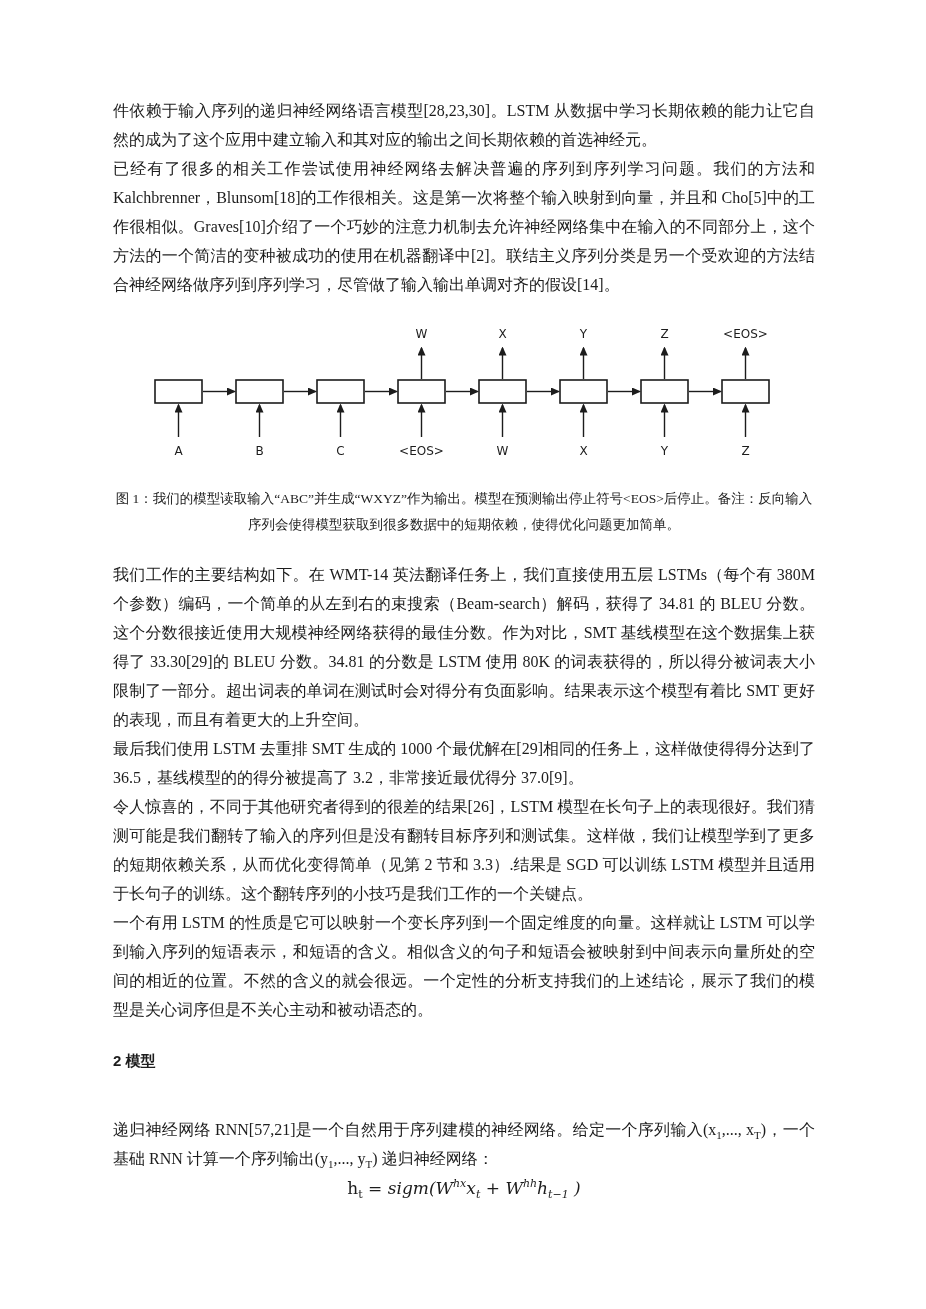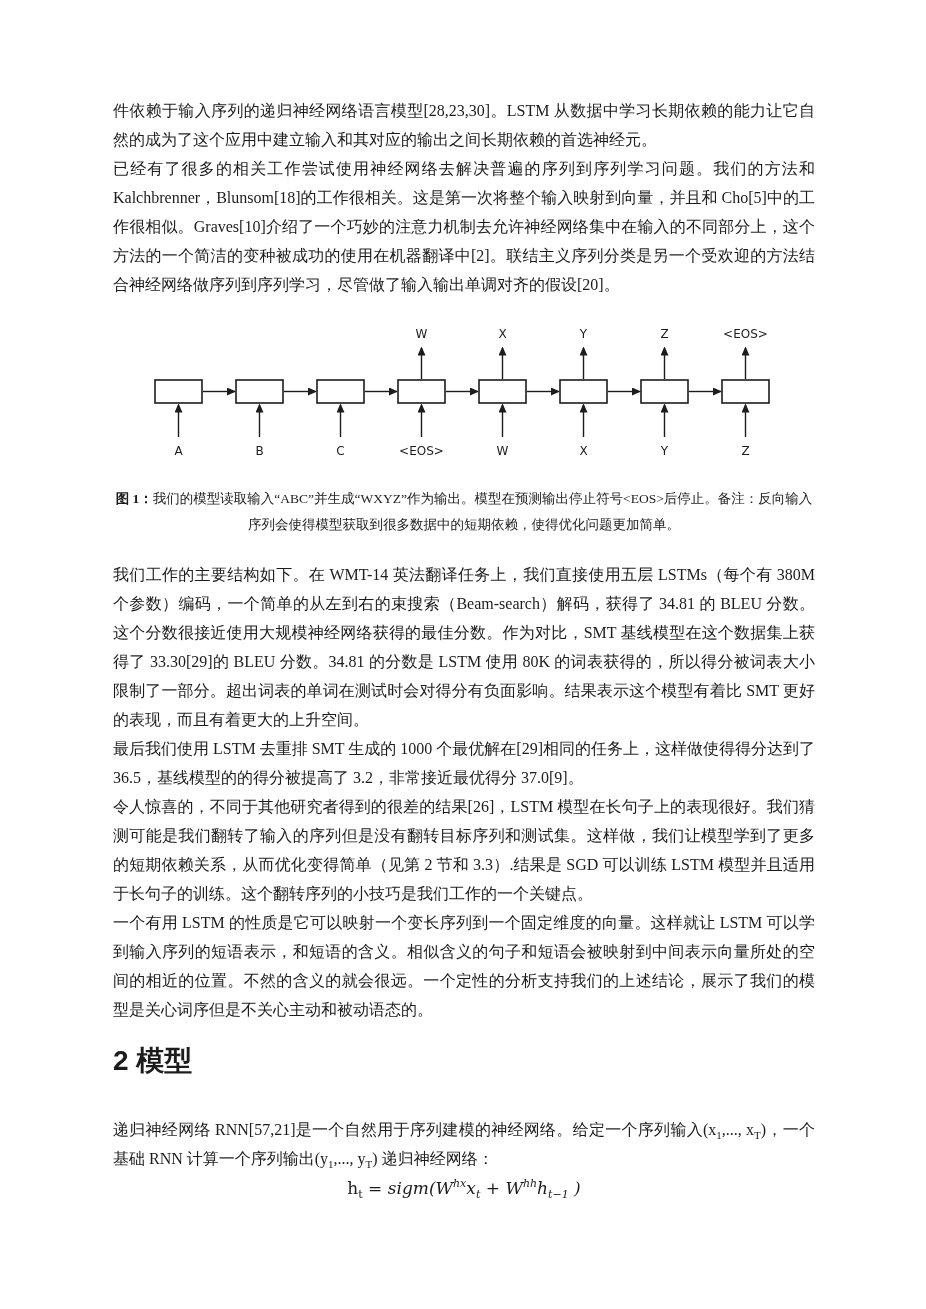--- a/index.html
+++ b/index.html
@@ -16,46 +16,46 @@
     font-size:16px; line-height:29px;
   }
   .body-text p { text-align:justify; margin:0; }
   .figure-wrap { margin:26px 0 0 27px; height:140px; }
   svg text { font:12px "DejaVu Sans","Liberation Sans",sans-serif; fill:var(--ink); }
   .caption {
     margin-top:21px;
     font-size:13.5px; line-height:26px;
     text-align:center;
   }
-  .caption b { font-weight:bold; }
+  .caption b { font-weight:normal; }
   .main-block { margin-top:22px; }
   h2.section {
     font-family:"Liberation Sans","DejaVu Sans",sans-serif;
-    font-size:28px; font-weight:bold; line-height:24px;
+    font-size:15px; font-weight:bold; line-height:24px;
     margin:25px 0 42px 0;
   }
   .model-para { text-align:justify; }
   sub, sup { font-size:11px; line-height:0; }
   .formula {
     margin-top:1px;
     text-align:center;
     font-size:17px;
     font-family:"DejaVu Serif","Liberation Serif",serif;
   }
   .formula .it { font-style:italic;margin-top:44px; }
   .formula .rm { font-style:normal; }
 </style>
 </head>
 <body>
 
 <div class="page">
 
   <div class="body-text">
     <p>件依赖于输入序列的递归神经网络语言模型[28,23,30]。LSTM 从数据中学习长期依赖的能力让它自然的成为了这个应用中建立输入和其对应的输出之间长期依赖的首选神经元。</p>
-    <p>已经有了很多的相关工作尝试使用神经网络去解决普遍的序列到序列学习问题。我们的方法和 Kalchbrenner，Blunsom[18]的工作很相关。这是第一次将整个输入映射到向量，并且和 Cho[5]中的工作很相似。Graves[10]介绍了一个巧妙的注意力机制去允许神经网络集中在输入的不同部分上，这个方法的一个简洁的变种被成功的使用在机器翻译中[2]。联结主义序列分类是另一个受欢迎的方法结合神经网络做序列到序列学习，尽管做了输入输出单调对齐的假设[20]。</p>
+    <p>已经有了很多的相关工作尝试使用神经网络去解决普遍的序列到序列学习问题。我们的方法和 Kalchbrenner，Blunsom[18]的工作很相关。这是第一次将整个输入映射到向量，并且和 Cho[5]中的工作很相似。Graves[10]介绍了一个巧妙的注意力机制去允许神经网络集中在输入的不同部分上，这个方法的一个简洁的变种被成功的使用在机器翻译中[2]。联结主义序列分类是另一个受欢迎的方法结合神经网络做序列到序列学习，尽管做了输入输出单调对齐的假设[14]。</p>
   </div>
 
   <div class="figure-wrap">
     <svg width="650" height="140" viewBox="0 0 650 140">
       <defs>
         <marker id="arr" markerUnits="userSpaceOnUse" markerWidth="9" markerHeight="8" refX="7.5" refY="4" orient="auto">
           <path d="M0,0 L9,4 L0,8 z" fill="var(--ink)"></path>
         </marker>
       </defs>
     <rect x="15" y="55" width="47" height="23" fill="none" stroke="var(--ink)" stroke-width="1.6"></rect>

